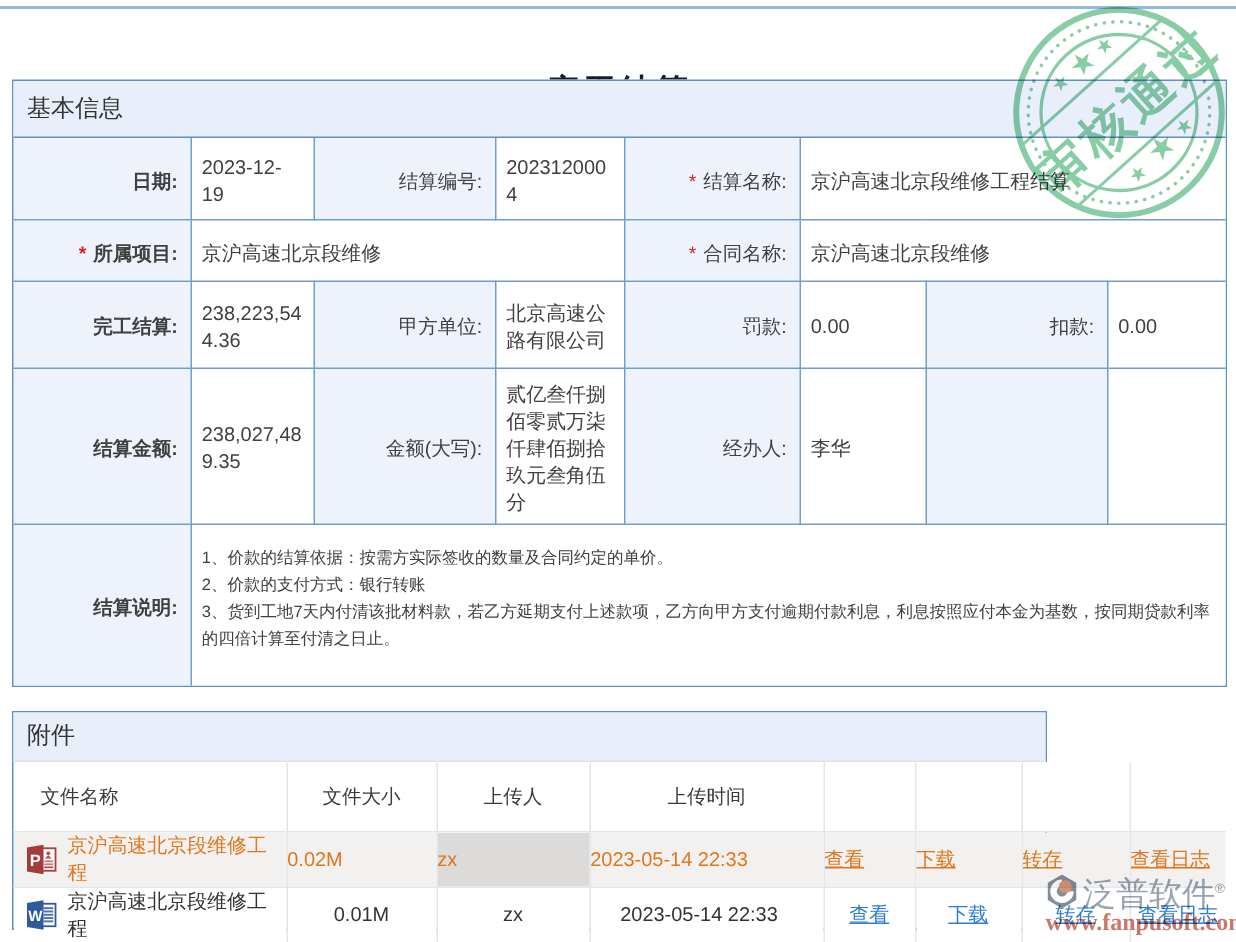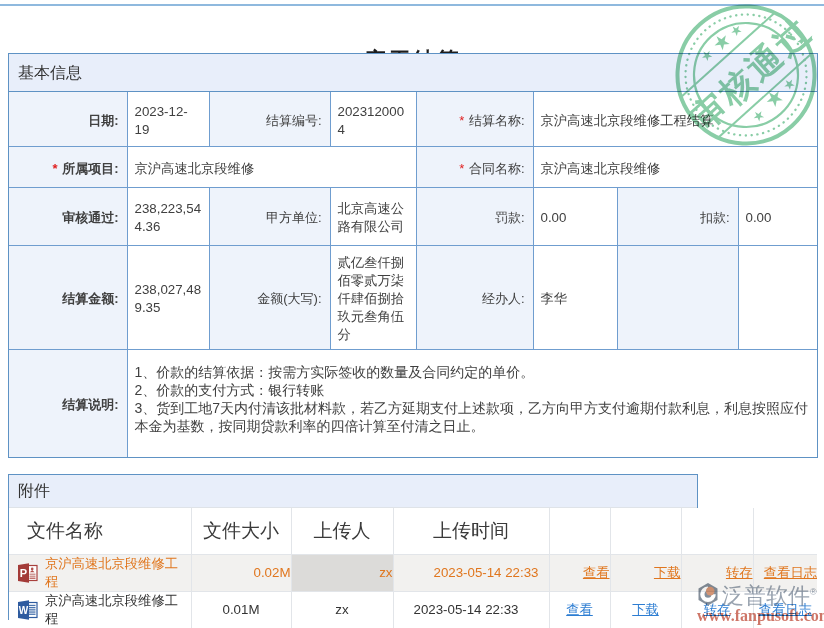--- a/index.html
+++ b/index.html
@@ -19,22 +19,22 @@
 table.t td.vl { background:#fff; text-align:left; padding:5px 6px 1px 7px; line-height:18px; word-break:break-all; }
 table.t td.nb { word-break:normal; overflow-wrap:break-word; }
 .red { color:#e02020; margin-right:1px; }
 
 table.a { border-collapse:collapse; table-layout:fixed; width:808px; font-size:13.3px; color:#333; }
 table.a td { border:1px solid #e2e5e9; vertical-align:middle; overflow:hidden; }
 table.a tr > td:first-child { border-left:0; }
 table.a tr > td:last-child { border-right:0; }
 table.a tr:last-child > td { border-bottom:0; }
 table.a tr:first-child > td { border-top:0; }
-table.a tr.hd td { height:46px; text-align:center; background:#fff; font-size:19px; color:#3a3a3a; }
-table.a tr.r1 td { height:32px; background:#f2f1ef; color:#e0761e; text-align:right; }
+table.a tr.hd td { height:46px; text-align:center; background:#fff; font-size:13px; color:#3a3a3a; }
+table.a tr.r1 td { height:32px; background:#f2f1ef; color:#e0761e; text-align:left; }
 table.a tr.r2 td { height:32px; background:#fff; text-align:center; }
 td.fname { text-align:left !important; }
 a.lk1 { color:#e0761e; text-decoration:underline; }
 a.lk2 { color:#2d7dd2; text-decoration:underline; }
 .cellgray { background:#dcdbd9 !important; }
 .fwrap { display:flex; align-items:center; padding-left:9px; }
 .fwrap svg { margin-right:7px; flex:0 0 auto; }
 </style>
 </head>
 <body>
@@ -64,42 +64,42 @@
         <td class="lb"><span class="red">*</span> 结算名称:</td>
         <td class="vl" colspan="3">京沪高速北京段维修工程结算</td>
       </tr>
       <tr style="height:41px">
         <td class="lb"><span class="red">*</span> 所属项目:</td>
         <td class="vl" colspan="3">京沪高速北京段维修</td>
         <td class="lb"><span class="red">*</span> 合同名称:</td>
         <td class="vl" colspan="3">京沪高速北京段维修</td>
       </tr>
       <tr style="height:58px">
-        <td class="lb">审核通过:</td>
+        <td class="lb">完工结算:</td>
         <td class="vl">238,223,544.36</td>
         <td class="lb">甲方单位:</td>
         <td class="vl">北京高速公路有限公司</td>
         <td class="lb">罚款:</td>
         <td class="vl">0.00</td>
         <td class="lb">扣款:</td>
         <td class="vl">0.00</td>
       </tr>
       <tr style="height:104px">
         <td class="lb">结算金额:</td>
         <td class="vl">238,027,489.35</td>
         <td class="lb">金额(大写):</td>
         <td class="vl">贰亿叁仟捌佰零贰万柒仟肆佰捌拾玖元叁角伍分</td>
         <td class="lb">经办人:</td>
         <td class="vl">李华</td>
         <td class="lb">&nbsp;</td>
         <td class="vl">&nbsp;</td>
       </tr>
       <tr style="height:108px">
         <td class="lb">结算说明:</td>
-        <td class="vl" colspan="7" style="font-size:14px; padding-right:0; vertical-align:top; padding-top:13px;">
+        <td class="vl" colspan="7" style="font-size:11px; padding-right:0; vertical-align:top; padding-top:13px;">
           1、价款的结算依据：按需方实际签收的数量及合同约定的单价。<br>
           2、价款的支付方式：银行转账<br>
           3、货到工地7天内付清该批材料款，若乙方延期支付上述款项，乙方向甲方支付逾期付款利息，利息按照应付本金为基数，按同期贷款利率的四倍计算至付清之日止。
         </td>
       </tr>
     </tbody>
       </table>
   </div>
 
   <div class="box" style="top:474px; width:690px; height:146px;">

